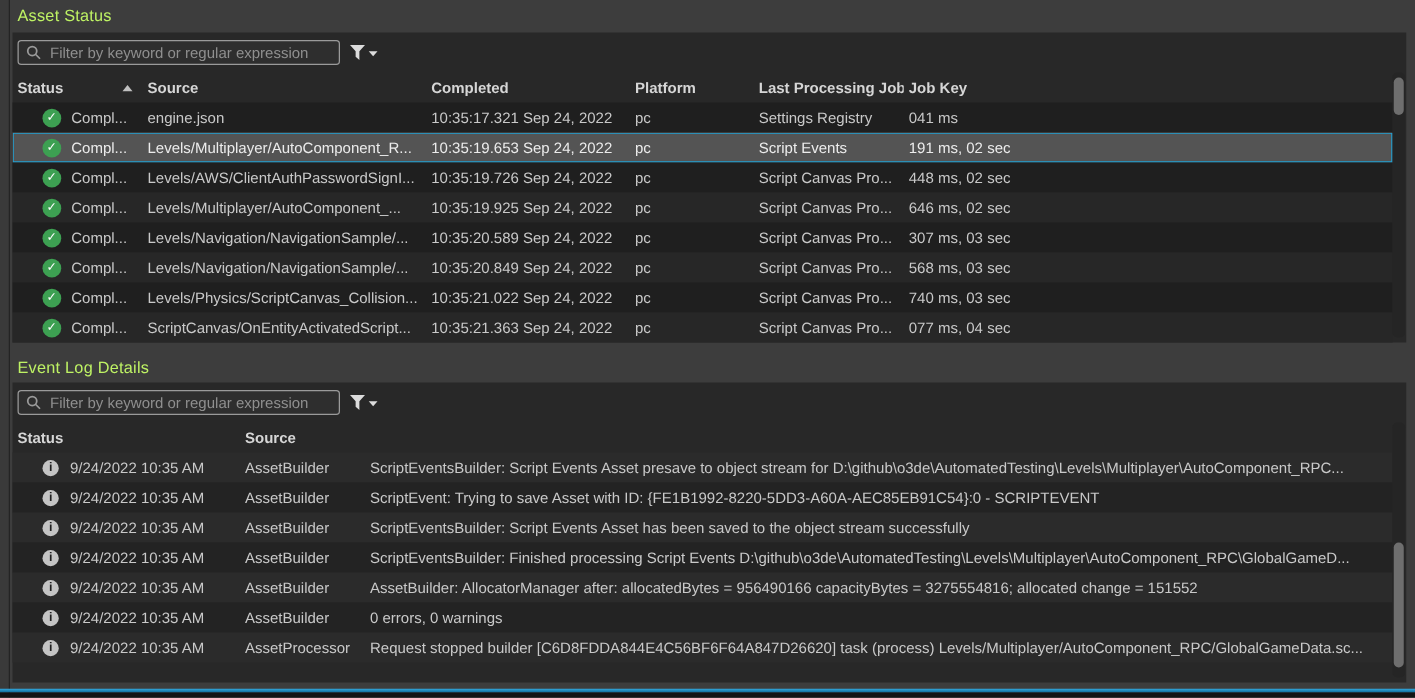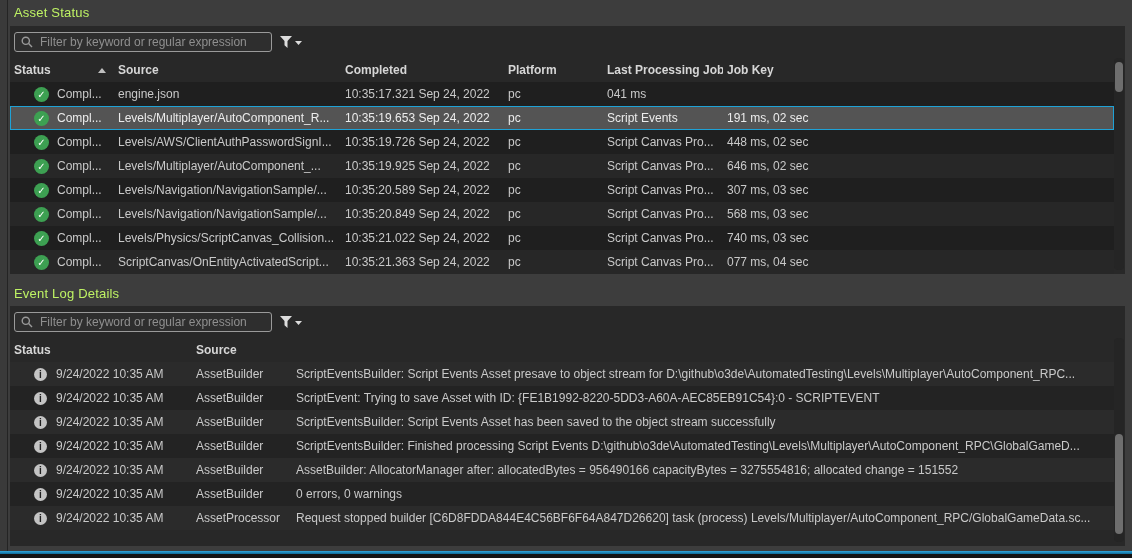--- a/index.html
+++ b/index.html
@@ -101,20 +101,21 @@
     </div>
   <div class="rows" id="as-rows">
       <div class="trow as-grid dark">
         <div class="cell status-cell">
           <span class="check-icon">✓</span>
           <span>Compl...</span>
         </div>
         <div class="cell">engine.json</div>
         <div class="cell">10:35:17.321 Sep 24, 2022</div>
         <div class="cell">pc</div>
+        <div class="cell">Settings Registry</div>
         <div class="cell">041 ms</div>
       </div>
       <div class="trow as-grid light selected">
         <div class="cell status-cell">
           <span class="check-icon">✓</span>
           <span>Compl...</span>
         </div>
         <div class="cell">Levels/Multiplayer/AutoComponent_R...</div>
         <div class="cell">10:35:19.653 Sep 24, 2022</div>
         <div class="cell">pc</div>

